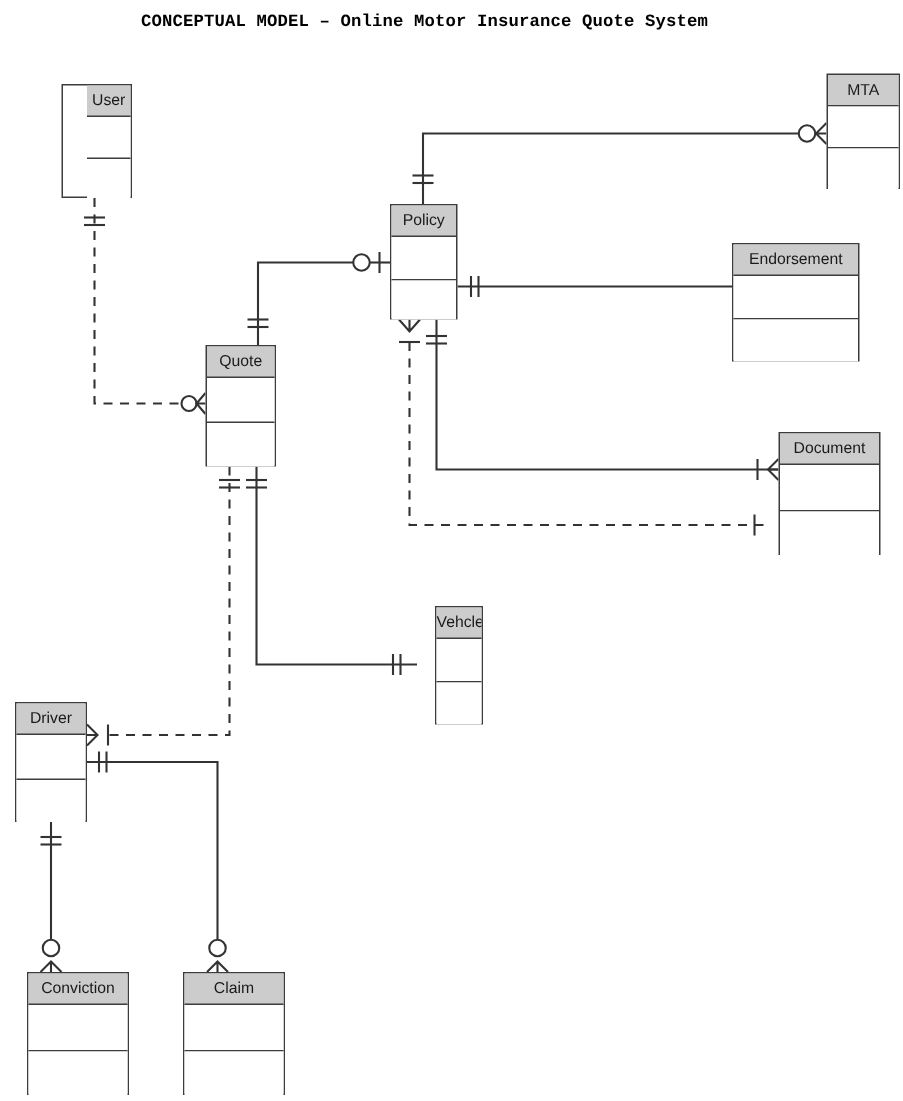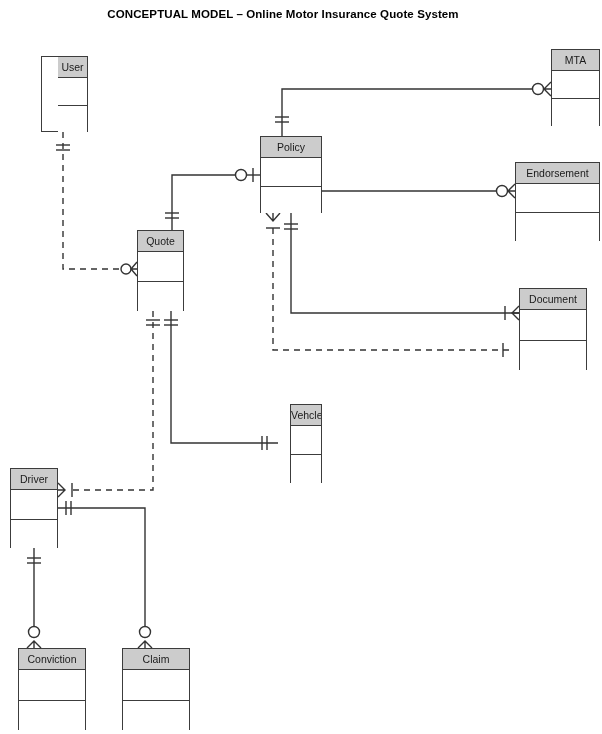--- a/index.html
+++ b/index.html
@@ -11,20 +11,21 @@
     overflow:hidden;
   }
   #diagram-title{
     position:absolute;
     left:0;top:8px;width:566px;
     text-align:center;
     font-size:11.5px;
     font-weight:bold;
     color:#000000;
     letter-spacing:.1px;
+    font-family:Liberation Mono, monospace;
   }
   .entity{
     position:absolute;
     box-sizing:border-box;
     border:1px solid #3c3c3c;
     background:#ffffff;
     z-index:5;
   }
   .entity .hdr{
     box-sizing:border-box;
@@ -146,27 +147,27 @@
   <div class="row" style="height:28px;"></div>
   <div class="row last" style="height:26px;"></div>
 </div>
 
 <div class="entity" style="left:551px;top:49px;width:49px;height:77px;">
   <div class="hdr">MTA</div>
   <div class="row" style="height:28px;"></div>
   <div class="row last" style="height:27px;"></div>
 </div>
 
-<div class="entity" style="left:260px;top:136px;width:62px;height:77px;">
+<div class="entity" style="left:260px;top:136px;width:45px;height:77px;">
   <div class="hdr">Policy</div>
   <div class="row" style="height:29px;"></div>
   <div class="row last" style="height:26px;"></div>
 </div>
 
-<div class="entity" style="left:515px;top:162px;width:85px;height:79px;">
+<div class="entity" style="left:488px;top:162px;width:85px;height:79px;">
   <div class="hdr">Endorsement</div>
   <div class="row" style="height:29px;"></div>
   <div class="row last" style="height:28px;"></div>
 </div>
 
 <div class="entity" style="left:137px;top:230px;width:47px;height:81px;">
   <div class="hdr">Quote</div>
   <div class="row" style="height:30px;"></div>
   <div class="row last" style="height:29px;"></div>
 </div>

